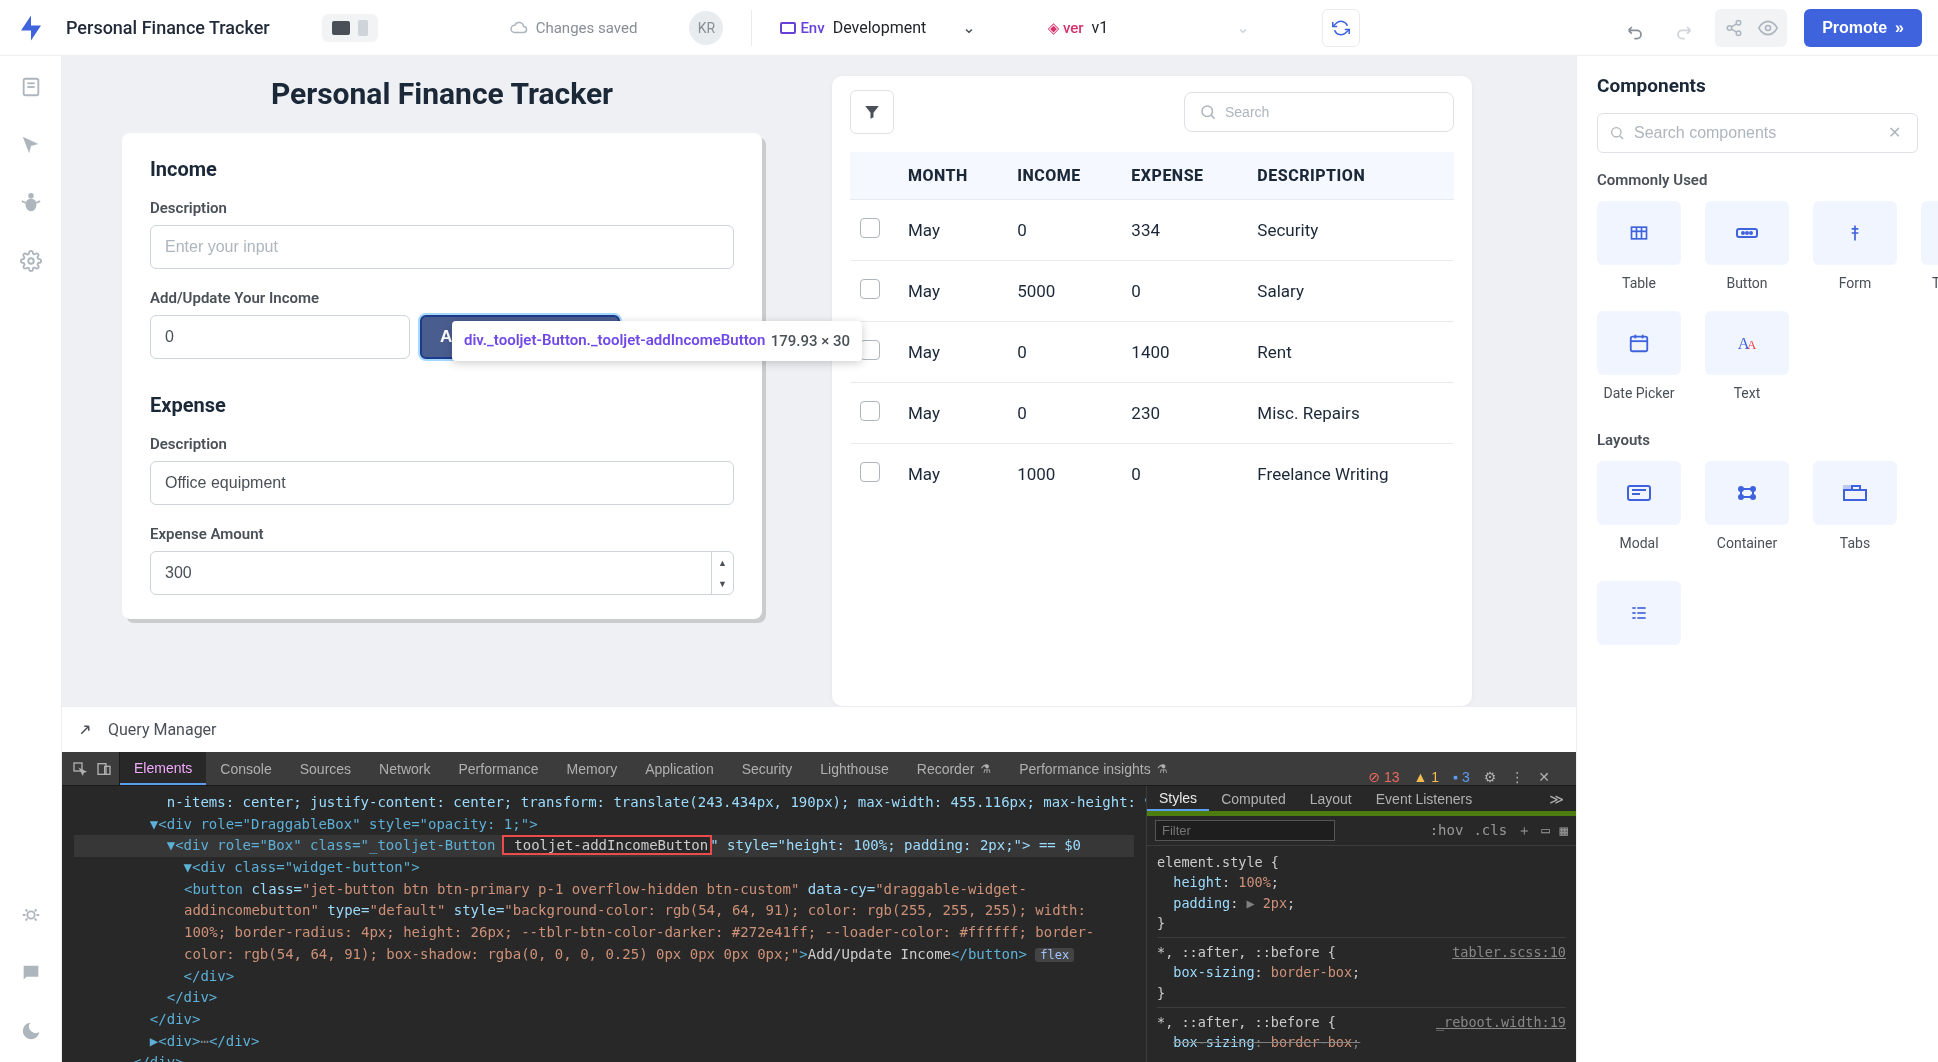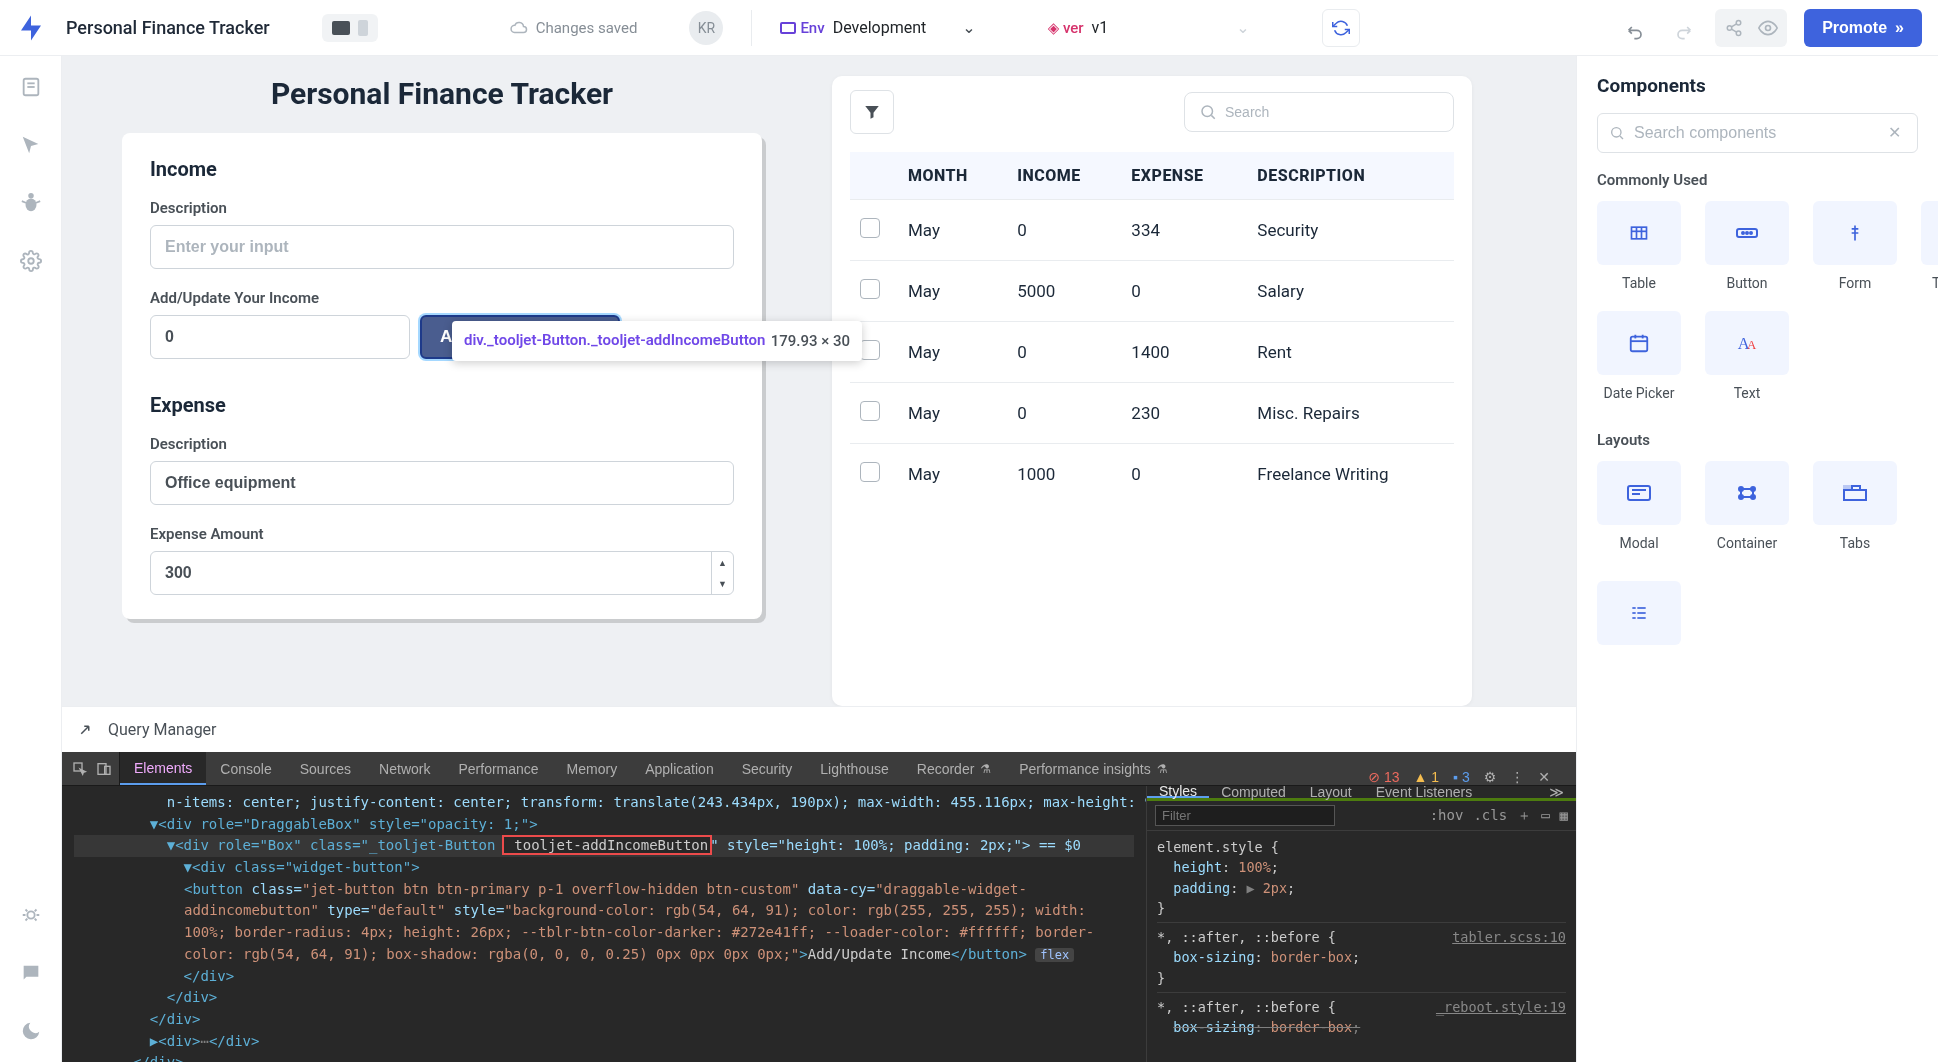--- a/index.html
+++ b/index.html
@@ -36,21 +36,21 @@
 
 .content { flex: 1; display: flex; flex-direction: column; min-width: 0; }
 
 
 .canvas { flex: 1; background: #eef0f3; padding: 20px 24px 0 60px; display: flex; gap: 70px; overflow: hidden; }
 .canvas-title { font-size: 30px; font-weight: 700; color: #1b2838; text-align: center; margin-bottom: 22px; }
 .left-form-wrap { width: 640px; }
 .form-card { background: #fff; border-radius: 8px; padding: 24px 28px; box-shadow: 4px 4px 0 rgba(0,0,0,0.15); }
 .section-h { font-size: 20px; font-weight: 700; color: #1b2838; margin-bottom: 18px; }
 .field-label { font-size: 15px; font-weight: 600; color: #495057; margin-bottom: 8px; }
-.text-input { width: 100%; border: 1px solid #ced4da; border-radius: 6px; padding: 12px 14px; font-size: 16px; color: #495057; background: #fff; font-weight: bold; }
+.text-input { width: 100%; border: 1px solid #ced4da; border-radius: 6px; padding: 12px 14px; font-size: 16px; color: #495057; background: #fff; }
 .text-input::placeholder { color: #adb5bd; }
 .income-row { display: flex; align-items: center; gap: 10px; }
 .income-row .text-input { flex: 0 0 260px; }
 .primary-btn { background: #4a5d8f; color: #fff; border: 2px solid #1e3a8a; border-radius: 6px; padding: 10px 18px; font-size: 17px; font-weight: 600; position: relative; box-shadow: 0 0 0 2px #a5d8ff; }
 .form-card .gap { height: 20px; }
 .num-input-wrap { position: relative; }
 .spinner { position: absolute; right: 1px; top: 1px; bottom: 1px; width: 22px; display: flex; flex-direction: column; border-left: 1px solid #ced4da; }
 .spinner div { flex:1; font-size: 9px; color: #495057; display:flex; align-items:center; justify-content:center; }
 
 
@@ -95,21 +95,21 @@
 .dt-tab { padding: 0 14px; display: flex; align-items: center; color: #b0b0b0; font-family: -apple-system, sans-serif; font-size: 14px; gap: 6px; }
 .dt-tab.active { color: #f0abfc; border-bottom: 2px solid #5c9ded; background: #282828; }
 .dt-tabbar-right { margin-left: auto; display: flex; align-items: flex-end; gap: 14px; padding-right: 26px; font-family: -apple-system, sans-serif; }
 .dt-err { color: #ec6a5e; }
 .dt-warn { color: #f5bd4f; }
 .dt-info { color: #5c9ded; }
 .dt-body { flex: 1; display: flex; min-height: 0; }
 .dt-dom { flex: 1; overflow: auto; padding: 6px 12px; line-height: 1.55; font-size: 14px; }
 .dt-dom .line { white-space: pre; }
 .dt-styles { width: 430px; border-left: 1px solid #3c3c3c; display: flex; flex-direction: column; }
-.dt-styles-tabs { height: 15px; display: flex; align-items: stretch; border-bottom: 3px solid #4d7c0f; font-family: -apple-system, sans-serif; }
+.dt-styles-tabs { height: 30px; display: flex; align-items: stretch; border-bottom: 5px solid #4d7c0f; font-family: -apple-system, sans-serif; }
 .dt-styles-tab { padding: 0 12px; display:flex; align-items:center; color:#b0b0b0; font-size: 14px; }
 .dt-styles-tab.active { color: #eaeaea; border-bottom: 2px solid #5c9ded; }
 .dt-filter-row { height: 30px; display: flex; align-items: center; padding: 0 8px; gap: 8px; border-bottom: 1px solid #3c3c3c; }
 .dt-filter-row input { background: #1e1e1e; border: 1px solid #555; color: #ccc; padding: 2px 6px; font-size: 13px; width: 180px; }
 .dt-filter-right { margin-left: auto; display: flex; gap: 10px; color: #999; }
 .dt-css { padding: 6px 10px; font-size: 13.5px; line-height: 1.5; overflow: auto; }
 .c-tag { color: #5db0d7; }
 .c-attr { color: #9cdcfe; }
 .c-str { color: #ce9178; }
 .c-sel-hl { background: #282828; outline: 2px solid #ec4b4b; padding: 0 2px; }
@@ -435,21 +435,21 @@
             <div class="dt-css">
 <div><span>element.style {</span></div>
 <div>&nbsp;&nbsp;<span class="c-prop">height</span>: <span class="c-val">100%</span>;</div>
 <div>&nbsp;&nbsp;<span class="c-prop">padding</span>: <span class="dim-txt">▶</span> <span class="c-val">2px</span>;</div>
 <div>}</div>
 <div style="border-top:1px solid #3c3c3c;margin-top:4px;padding-top:4px">
 <span>*, ::after, ::before {</span><span class="src-link">tabler.scss:10</span></div>
 <div>&nbsp;&nbsp;<span class="c-prop">box-sizing</span>: <span class="c-val">border-box</span>;</div>
 <div>}</div>
 <div style="border-top:1px solid #3c3c3c;margin-top:4px;padding-top:4px">
-<span>*, ::after, ::before {</span><span class="src-link">_reboot.style:19</span></div>
+<span>*, ::after, ::before {</span><span class="src-link">_reboot.width:19</span></div>
 <div>&nbsp;&nbsp;<span class="strike"><span class="c-prop">box-sizing</span>: <span class="c-val">border-box</span>;</span></div>
             </div>
           </div>
         </div>
       </div>
     </div>
 
     <div class="rightpanel">
       <div class="rp-title">Components</div>
       <div class="rp-search">

